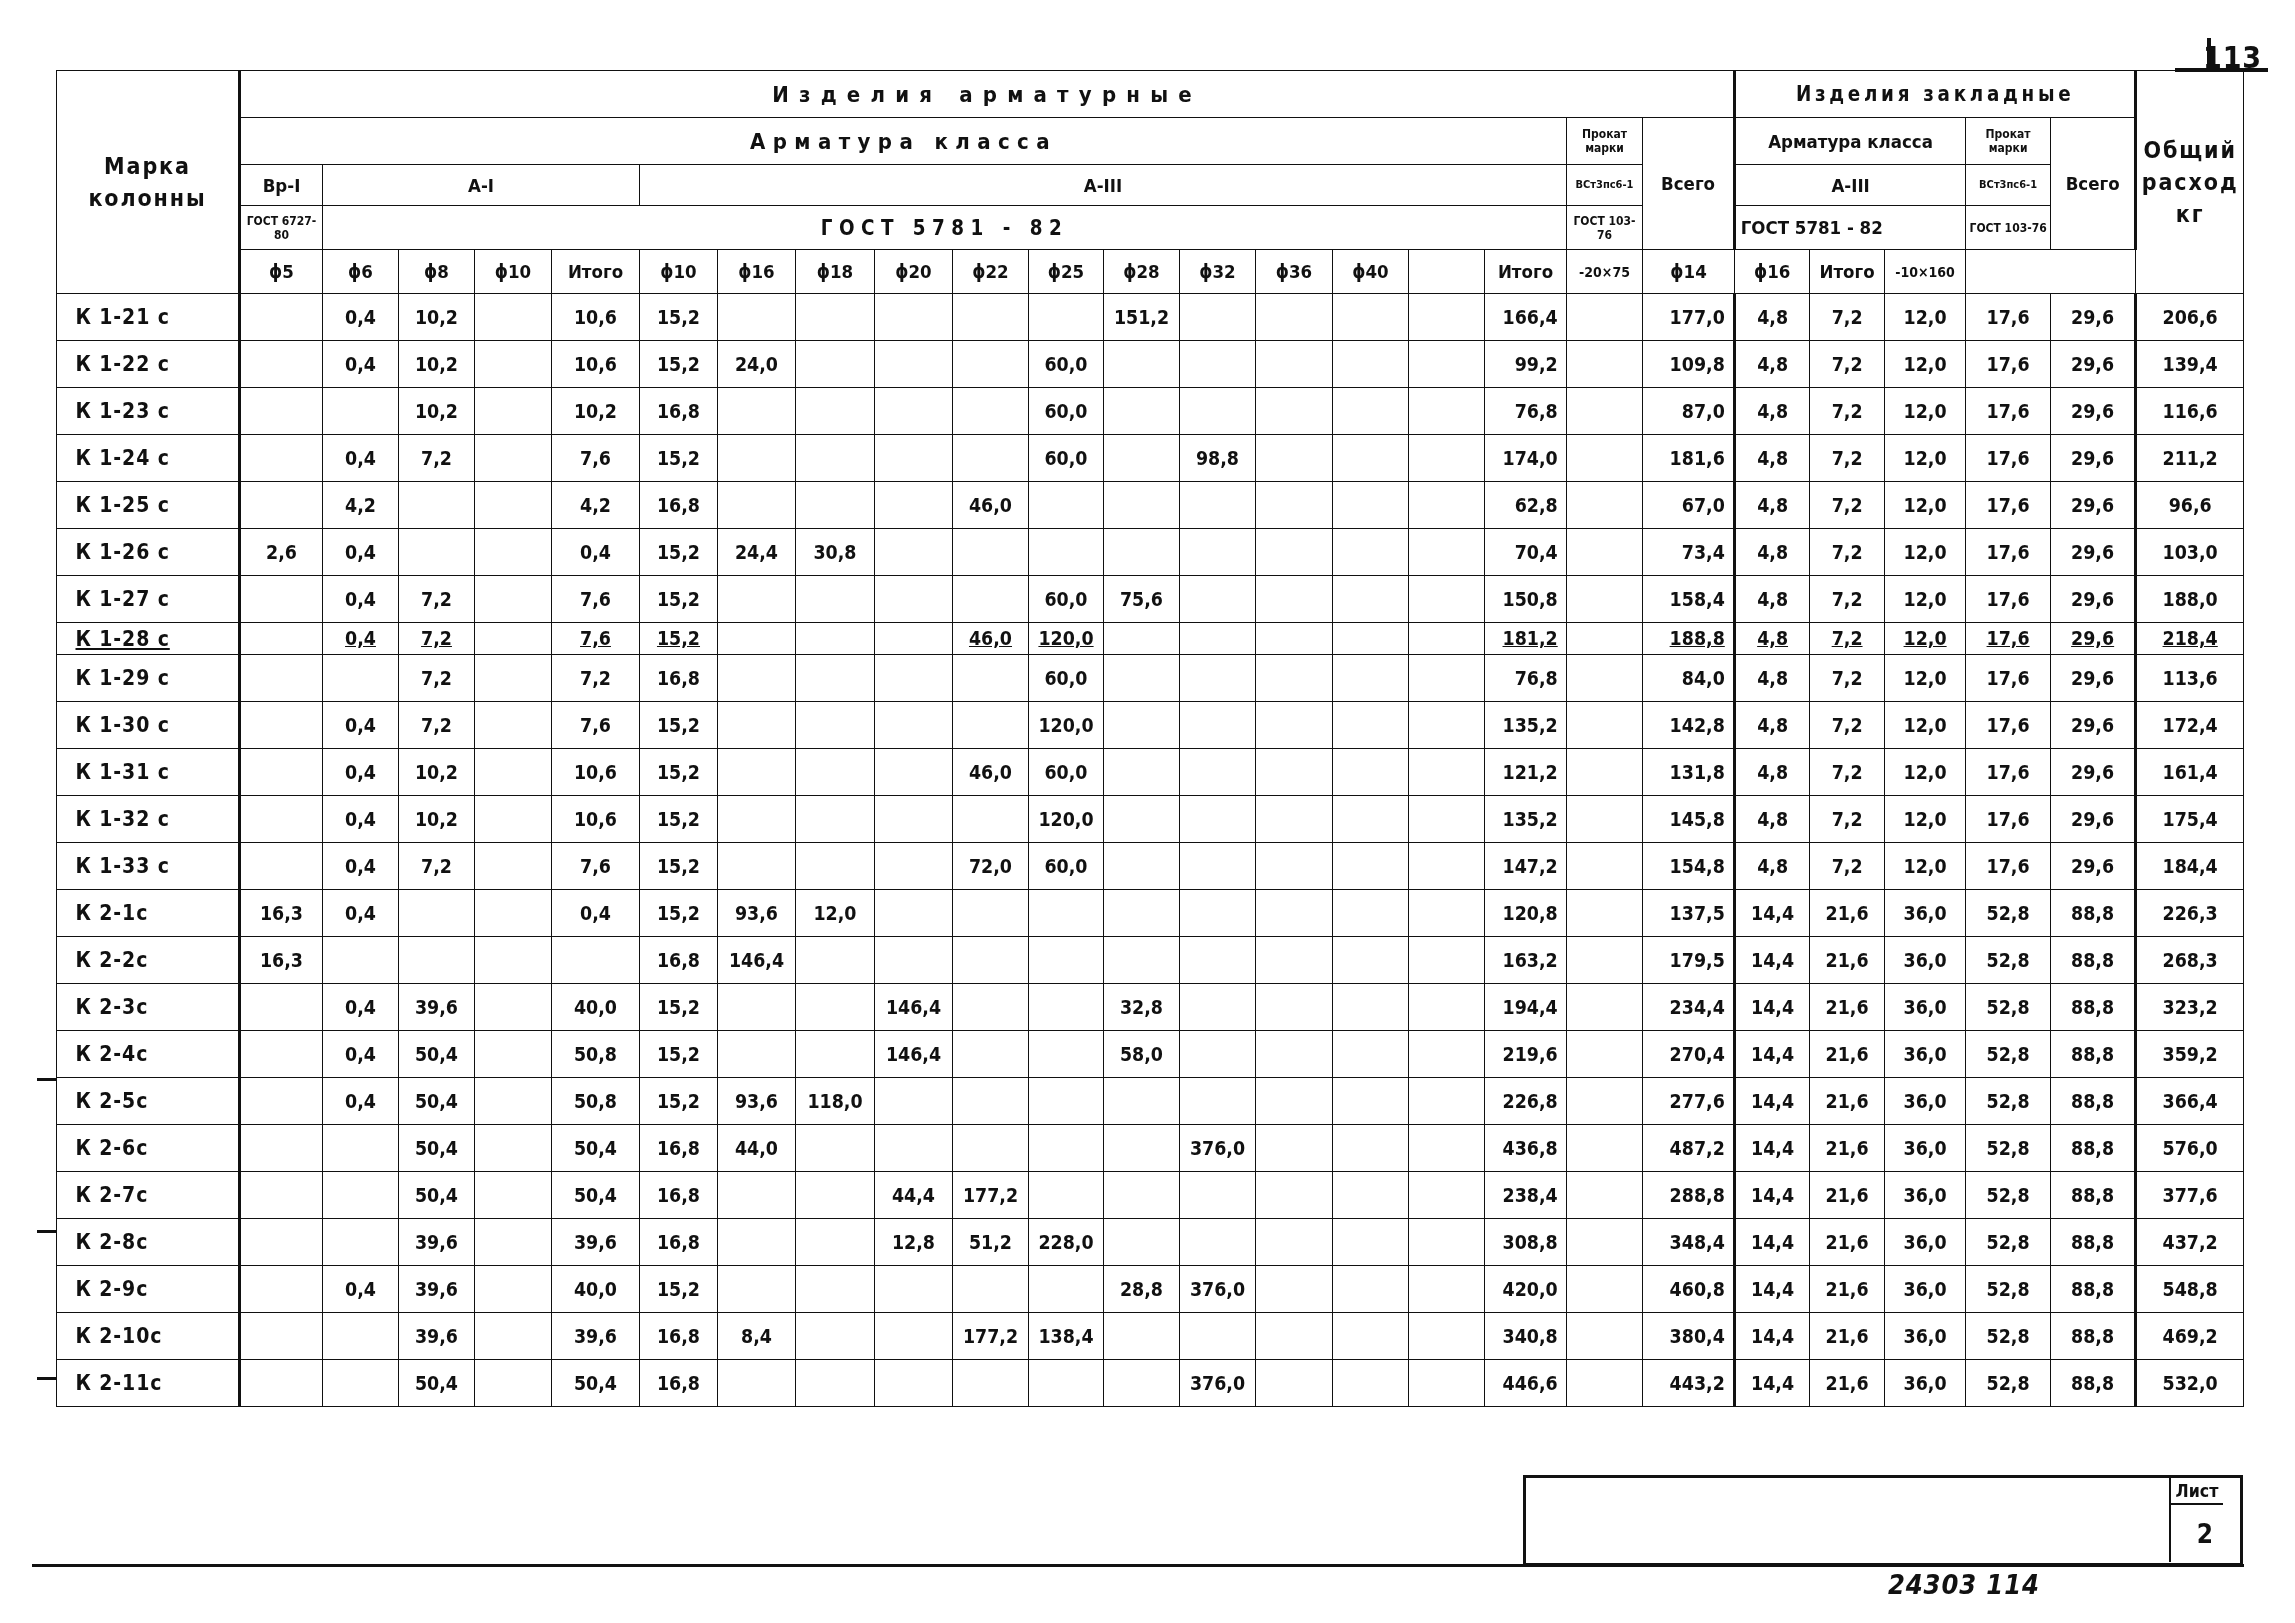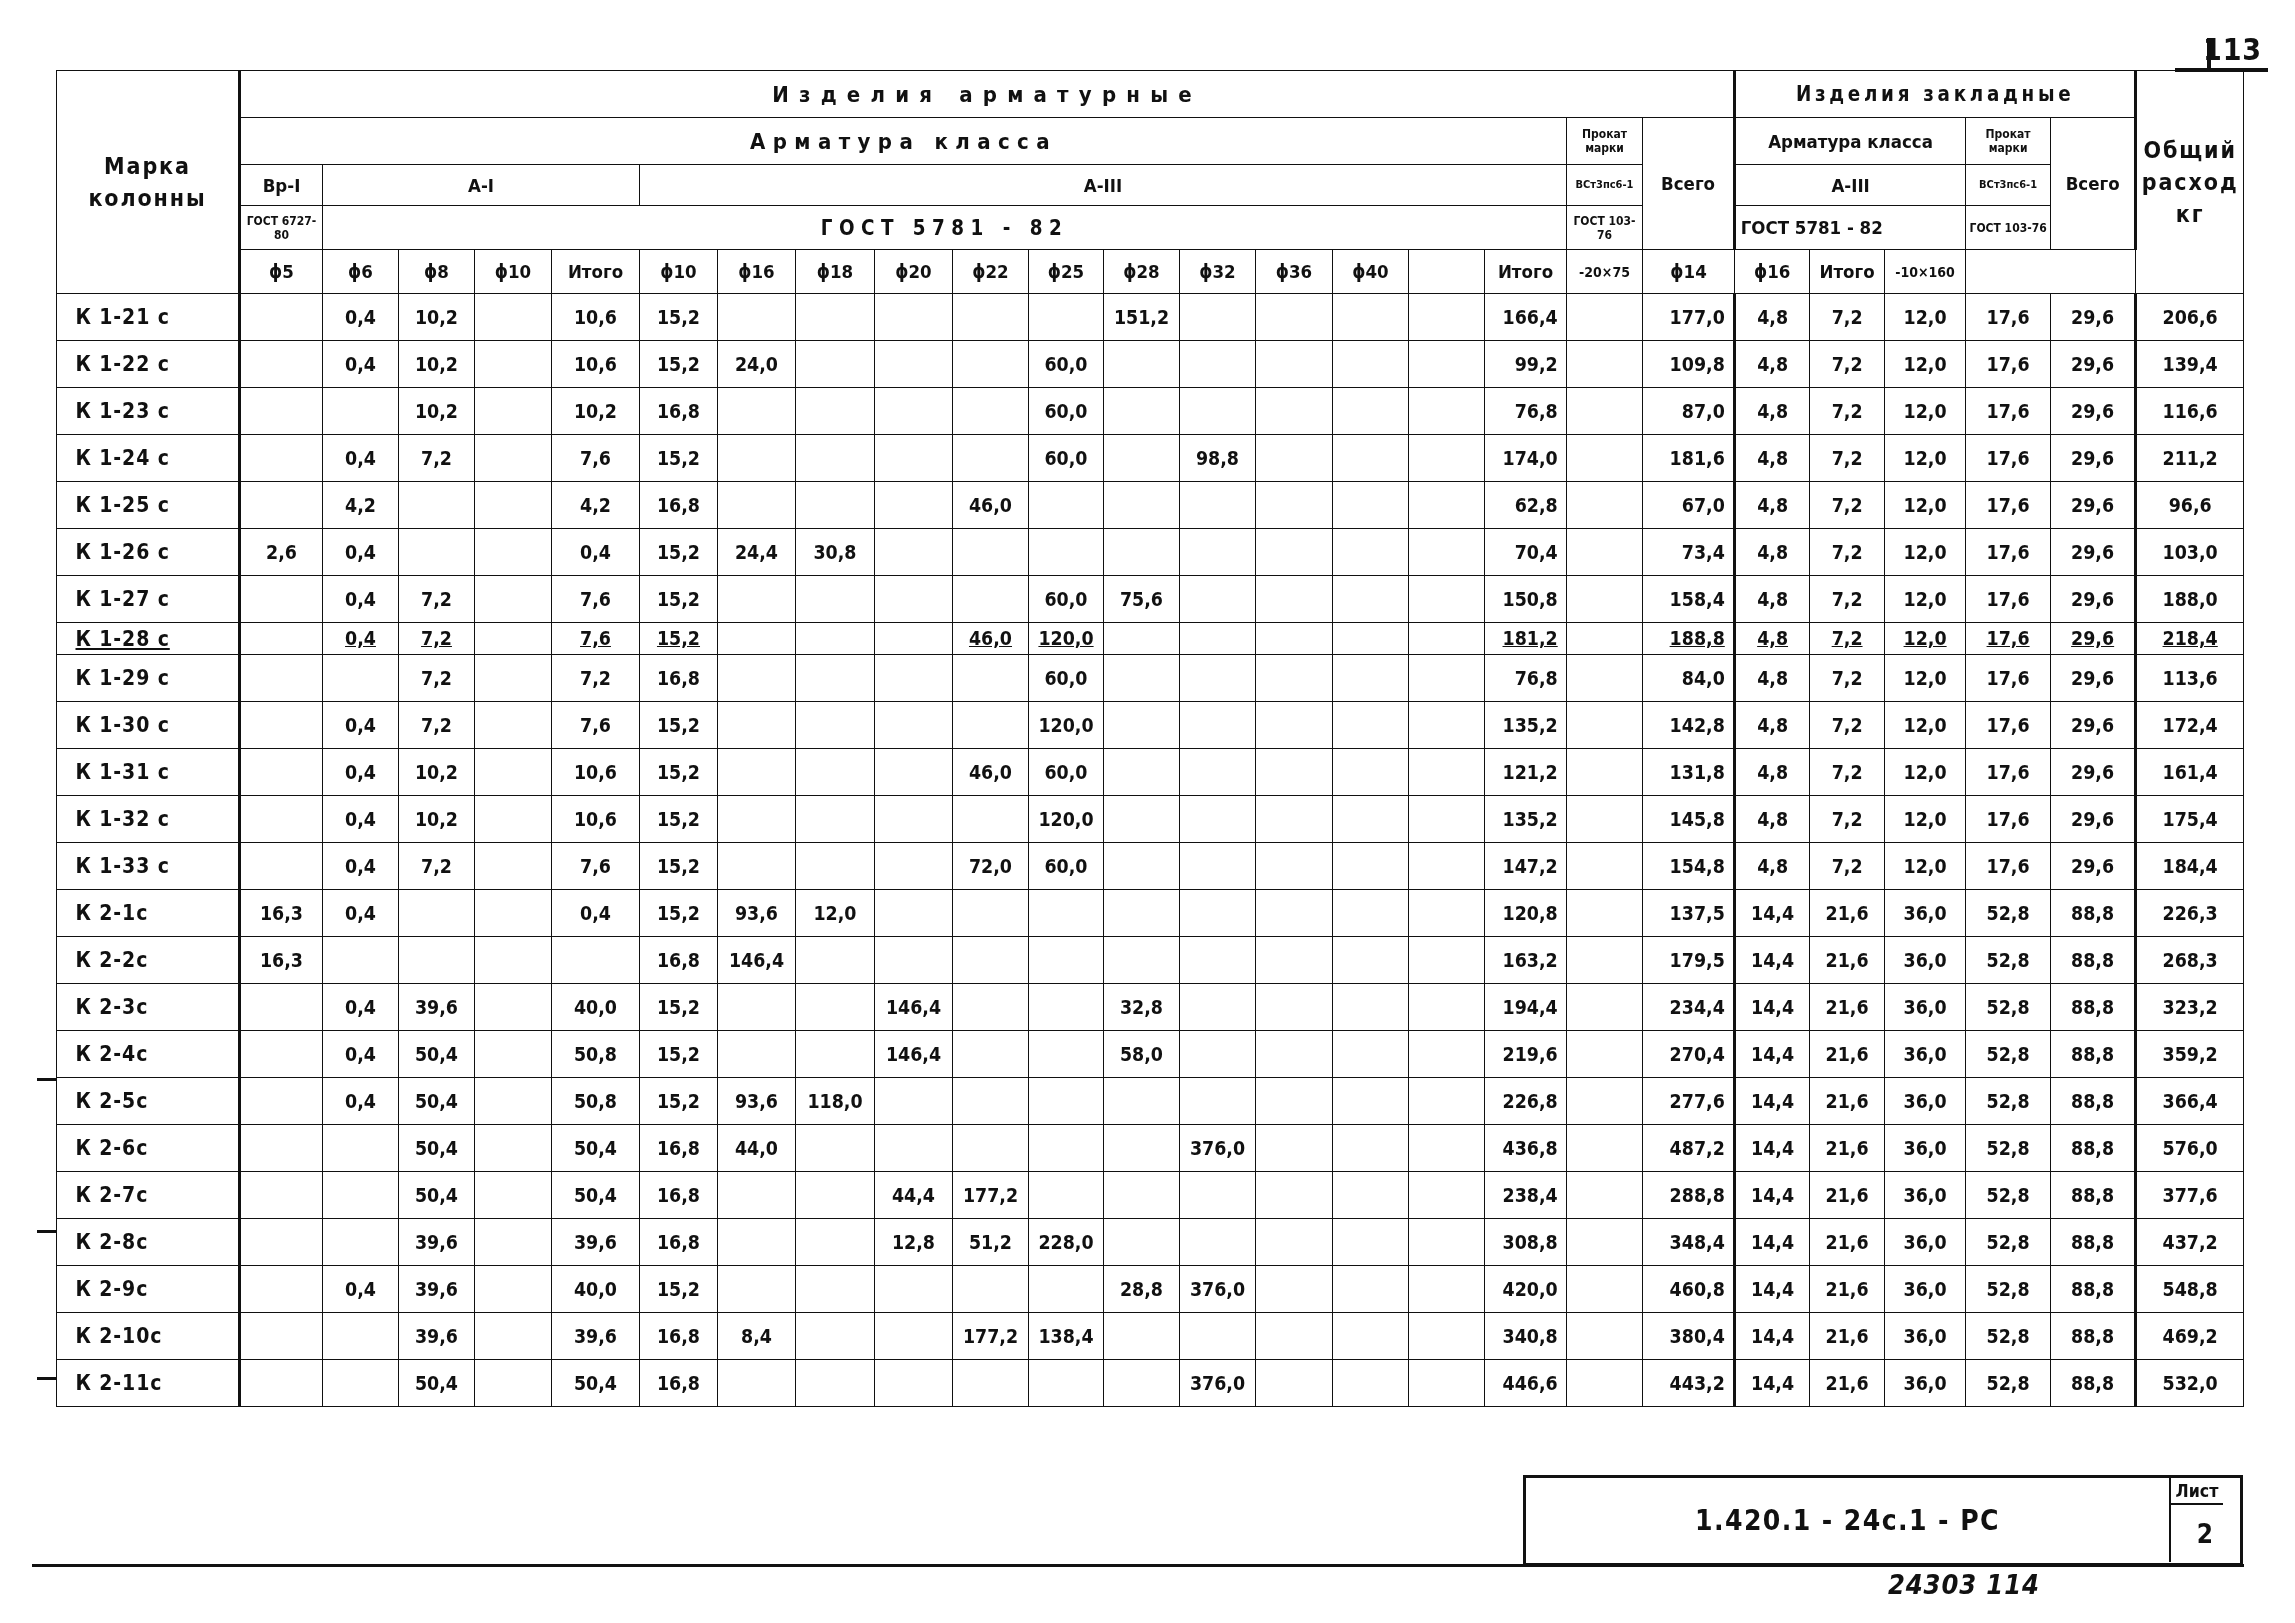--- a/index.html
+++ b/index.html
@@ -1,19 +1,19 @@
 <!DOCTYPE html>
 <html style="font-size:7.4px"><head>
 <meta charset="utf-8">
 <style>
   html, body { margin: 0; padding: 0; background: #ffffff; }
   body { width: 2295px; height: 1624px; position: relative; overflow: hidden;
          font-family: "DejaVu Sans Condensed", "DejaVu Sans", sans-serif; color: #111; }
   .sheet { position: absolute; left: 0; top: 0; width: 2295px; height: 1624px; }
-  .page-no { position: absolute; left: 2203px; top: 32px; font-size: 30px; font-weight: bold;
+  .page-no { position: absolute; left: 2203px; top: 40px; font-size: 30px; font-weight: bold;
              letter-spacing: 0.9px; }
   .page-no-tick { position: absolute; left: 2207px; top: 38px; width: 3.7px; height: 33px; background:#111; }
   .top-right-line { position: absolute; left: 2175px; top: 68px; width: 93px; height: 3.7px; background:#111; }
   .tick { position: absolute; left: 37px; width: 19.4px; height: 3.2px; background: #111; }
   .bottom-line { position: absolute; left: 32px; top: 1564px; width: 2212px; height: 3.2px; background:#111; }
 
   table.spec { position: absolute; left: 56px; top: 70px; border-collapse: collapse;
                table-layout: fixed; width: 2187px; }
   table.spec td { border: 1.9px solid #111; text-align: center; vertical-align: middle;
                   padding: 0; overflow: hidden; white-space: nowrap; }
@@ -816,20 +816,19 @@
           <td class="val">52,8</td>
           <td class="val thick-r">88,8</td>
           <td class="val">532,0</td>
         </tr>
       </tbody>
   </table>
 
   <div class="bottom-line"></div>
 
   <div class="title-block">
-    <div class="title-code">1.420.1 - 24с.1 - РС</div>
     <div class="sheet-label-box">Лист</div>
     <div class="sheet-num-box">2</div>
   </div>
 
   <div class="archive-no">24303  114</div>
 </div>
 
 
 </body></html>

